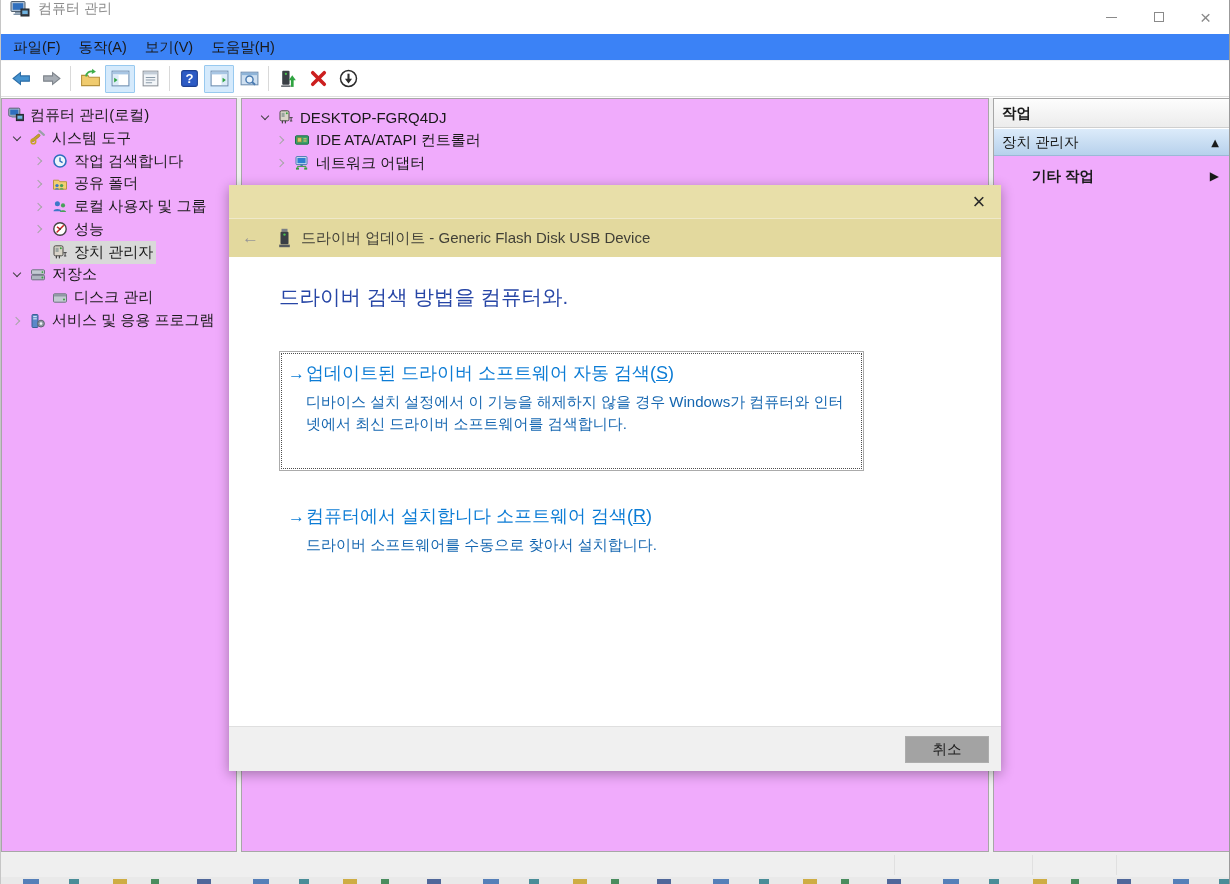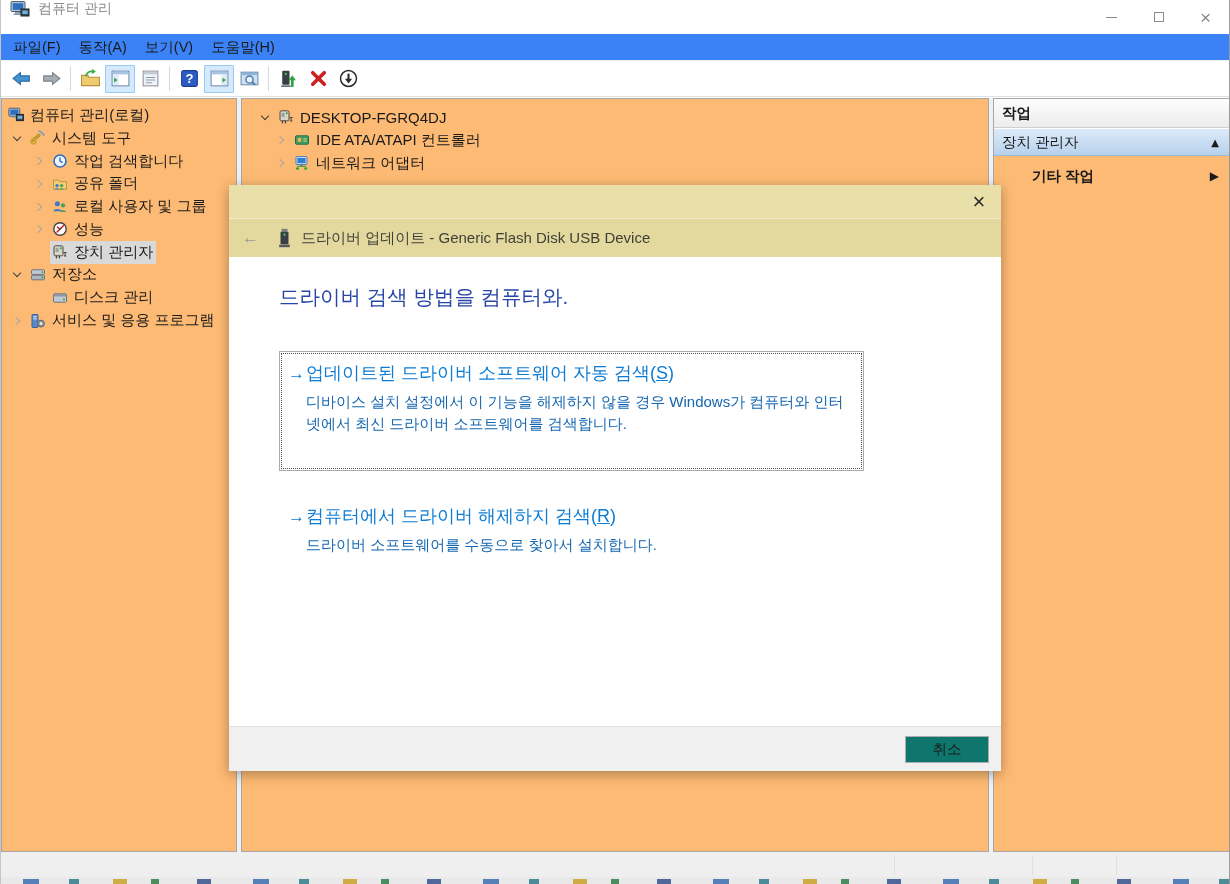--- a/index.html
+++ b/index.html
@@ -23,21 +23,21 @@
   .menubar { height:26px; display:flex; align-items:center; padding-left:3px; background:#3b82f6; }
   .menu-item { padding:3px 9px; font-size:14.5px; cursor:default; }
   
   .toolbar { height:37px; display:flex; align-items:center; padding-left:5px; border-bottom:1px solid #e0e0e0; border-top:1px solid #f2f2f2; background:#fff; }
   .tb-btn { width:30px; height:28px; display:flex; align-items:center; justify-content:center; border:1px solid transparent; border-radius:1px; }
   .tb-btn.active { background:#d5eafc; border-color:#98c9ef; }
   .tb-btn svg { width:21px; height:21px; }
   .tb-sep { width:1px; height:25px; background:#d9d9d9; margin:0 4px; }
   
   .main { position:absolute; top:98px; left:0; width:1230px; height:755px; background:#f0f0f0; }
-  .pane { position:absolute; top:0; height:754px; background:#fdba74; border:1px solid #a7a7a7; overflow:hidden; }
+  .pane { position:absolute; top:0; height:754px; background:#f0abfc; border:1px solid #a7a7a7; overflow:hidden; }
   .pane-left   { left:0;   width:236px; }
   .pane-center { left:240px; width:748px; }
   .pane-right  { left:992px; width:237px; }
   
   .tree { padding-top:5px; }
   .trow { height:22.8px; display:flex; align-items:center; white-space:nowrap; font-size:15px; }
   .chevbox { width:22px; height:16px; display:flex; align-items:center; justify-content:center; flex:0 0 22px; }
   .chev { display:inline-block; width:6px; height:6px; border-right:1.4px solid #a6a6a6; border-bottom:1.4px solid #a6a6a6; transform:rotate(-45deg); margin-left:-3px; }
   .chev.exp { border-color:#3f3f3f; transform:rotate(45deg); margin:-3px 0 0 0; }
   .ticon { width:16px; height:16px; flex:0 0 16px; margin-right:6px; }
@@ -64,21 +64,21 @@
   .dlg-heading { font-size:20.5px; color:#2746a6; font-weight:400; }
   .option-box { position:relative; margin-top:40px; width:585px; height:120px; border:1px solid #ababab; padding:9px 14px 0 8px; }
   .option-box::after { content:""; position:absolute; inset:1px; border:1px dotted #4d4d4d; pointer-events:none; }
   .opt-titlerow { display:flex; align-items:baseline; }
   .opt-arrow { width:18px; flex:0 0 18px; color:#0c7cd5; font-size:17px; }
   .opt-title { font-size:18px; color:#0c7cd5; }
   .opt-title .ak { text-decoration:underline; }
   .opt-desc { margin:6px 0 0 18px; max-width:552px; font-size:15px; line-height:1.48; color:#1566b0; }
   .option-plain { margin-top:33px; padding-left:9px; }
   .dlg-footer { position:absolute; left:0; bottom:0; width:100%; height:45px; background:#f0f0f0; border-top:1px solid #dfdfdf; display:flex; align-items:center; justify-content:flex-end; padding-right:12px; }
-  .btn { min-width:84px; height:27px; background:#0f766e; border:1px solid #adadad; font-size:14.5px; font-family:inherit; color:#1a1a1a; }
+  .btn { min-width:84px; height:27px; background:#a3a3a3; border:1px solid #adadad; font-size:14.5px; font-family:inherit; color:#1a1a1a; }
   
   .statusbar { position:absolute; top:853px; left:0; width:1230px; height:24px; background:#efefef; }
   .status-sep { position:absolute; top:2px; width:1px; height:20px; background:#e0e0e0; }
   .bottom-sliver { position:absolute; top:877px; left:0; width:1230px; height:7px; background:#e9e9e9; }
   .sliver-colors { position:absolute; left:0; bottom:0; width:100%; height:5px;
     background:repeating-linear-gradient(90deg,
       #e9e9e9 0 22px, #3c6db0 22px 38px, #e9e9e9 38px 68px, #2e7d8a 68px 78px,
       #e9e9e9 78px 112px, #c9a227 112px 126px, #e9e9e9 126px 150px, #2e7d46 150px 158px,
       #e9e9e9 158px 196px, #35508c 196px 210px, #e9e9e9 210px 230px); opacity:.85; }
 </style>
@@ -442,21 +442,21 @@
       <div class="opt-titlerow">
         <span class="opt-arrow">→</span>
         <span class="opt-title"><span>업데이트된 드라이버 소프트웨어 자동 검색(</span><span class="ak">S</span><span>)</span></span>
       </div>
       <p class="opt-desc">디바이스 설치 설정에서 이 기능을 해제하지 않을 경우 Windows가 컴퓨터와 인터넷에서 최신 드라이버 소프트웨어를 검색합니다.</p>
     </div>
 
     <div class="option-plain">
       <div class="opt-titlerow">
         <span class="opt-arrow">→</span>
-        <span class="opt-title"><span>컴퓨터에서 드라이버 해제하지 검색(</span><span class="ak">R</span><span>)</span></span>
+        <span class="opt-title"><span>컴퓨터에서 설치합니다 소프트웨어 검색(</span><span class="ak">R</span><span>)</span></span>
       </div>
       <p class="opt-desc">드라이버 소프트웨어를 수동으로 찾아서 설치합니다.</p>
     </div>
   </div>
 
   <div class="dlg-footer">
     <button class="btn">취소</button>
   </div>
 </div>
 

